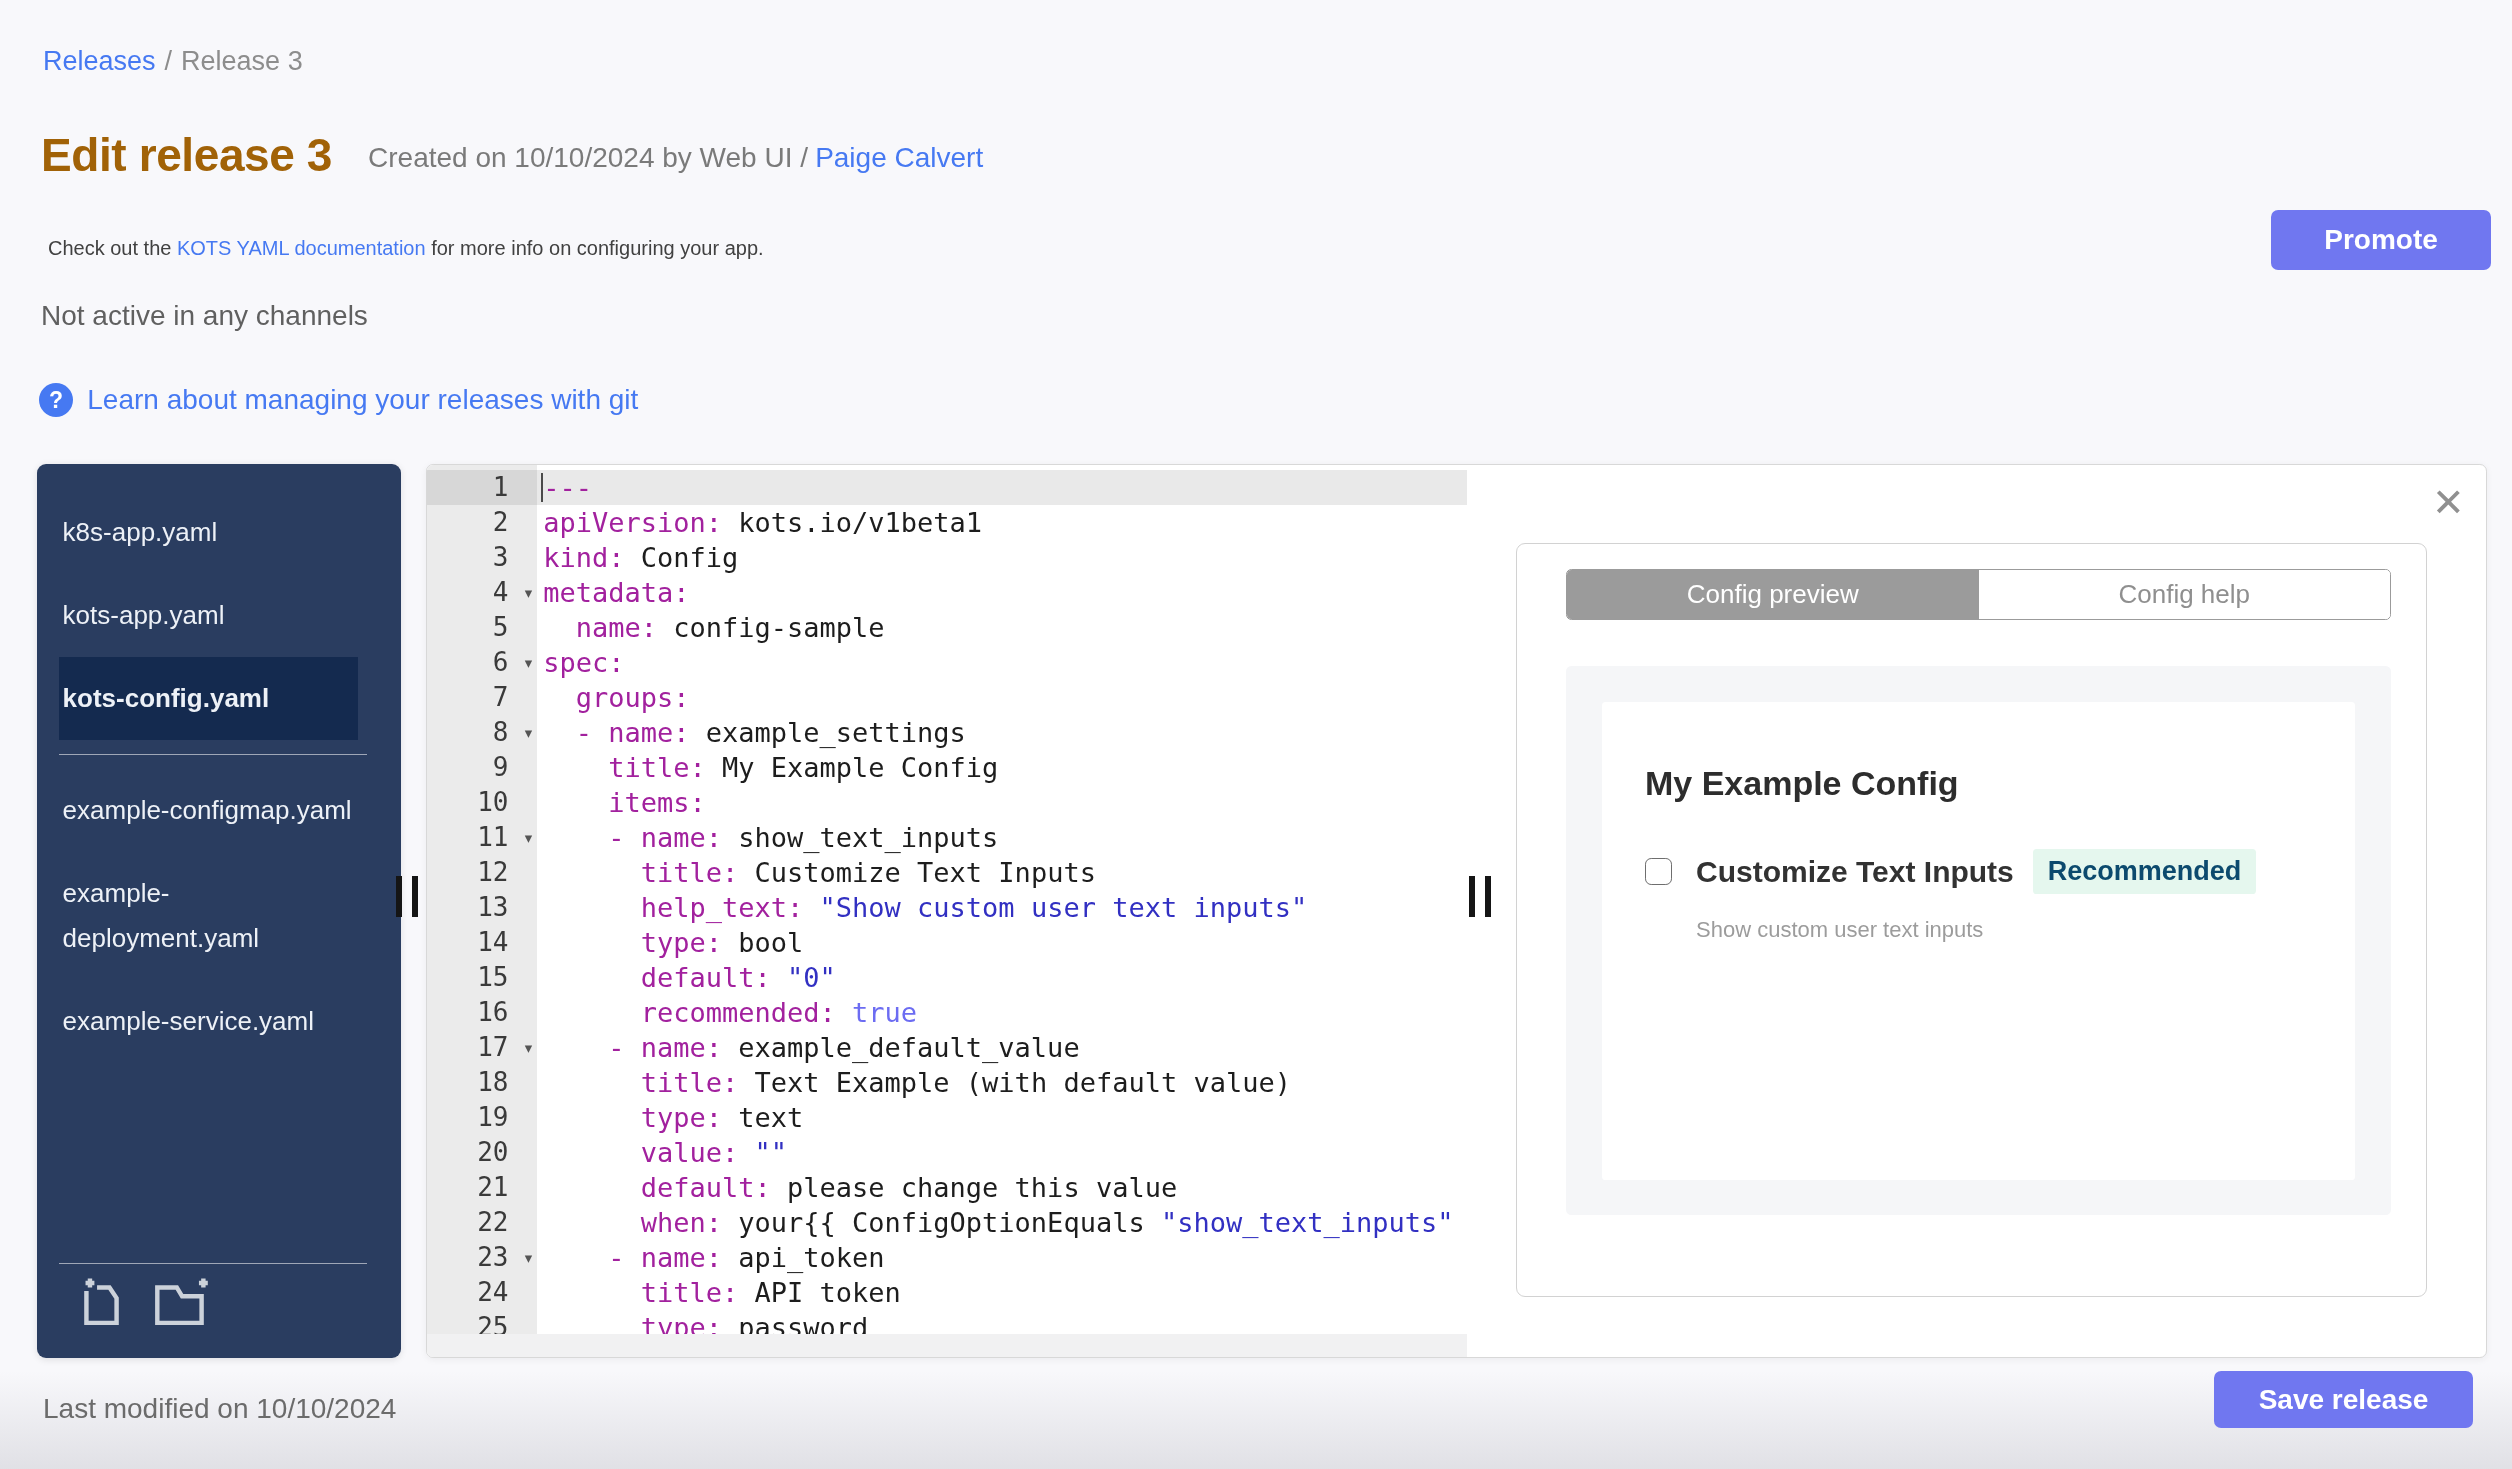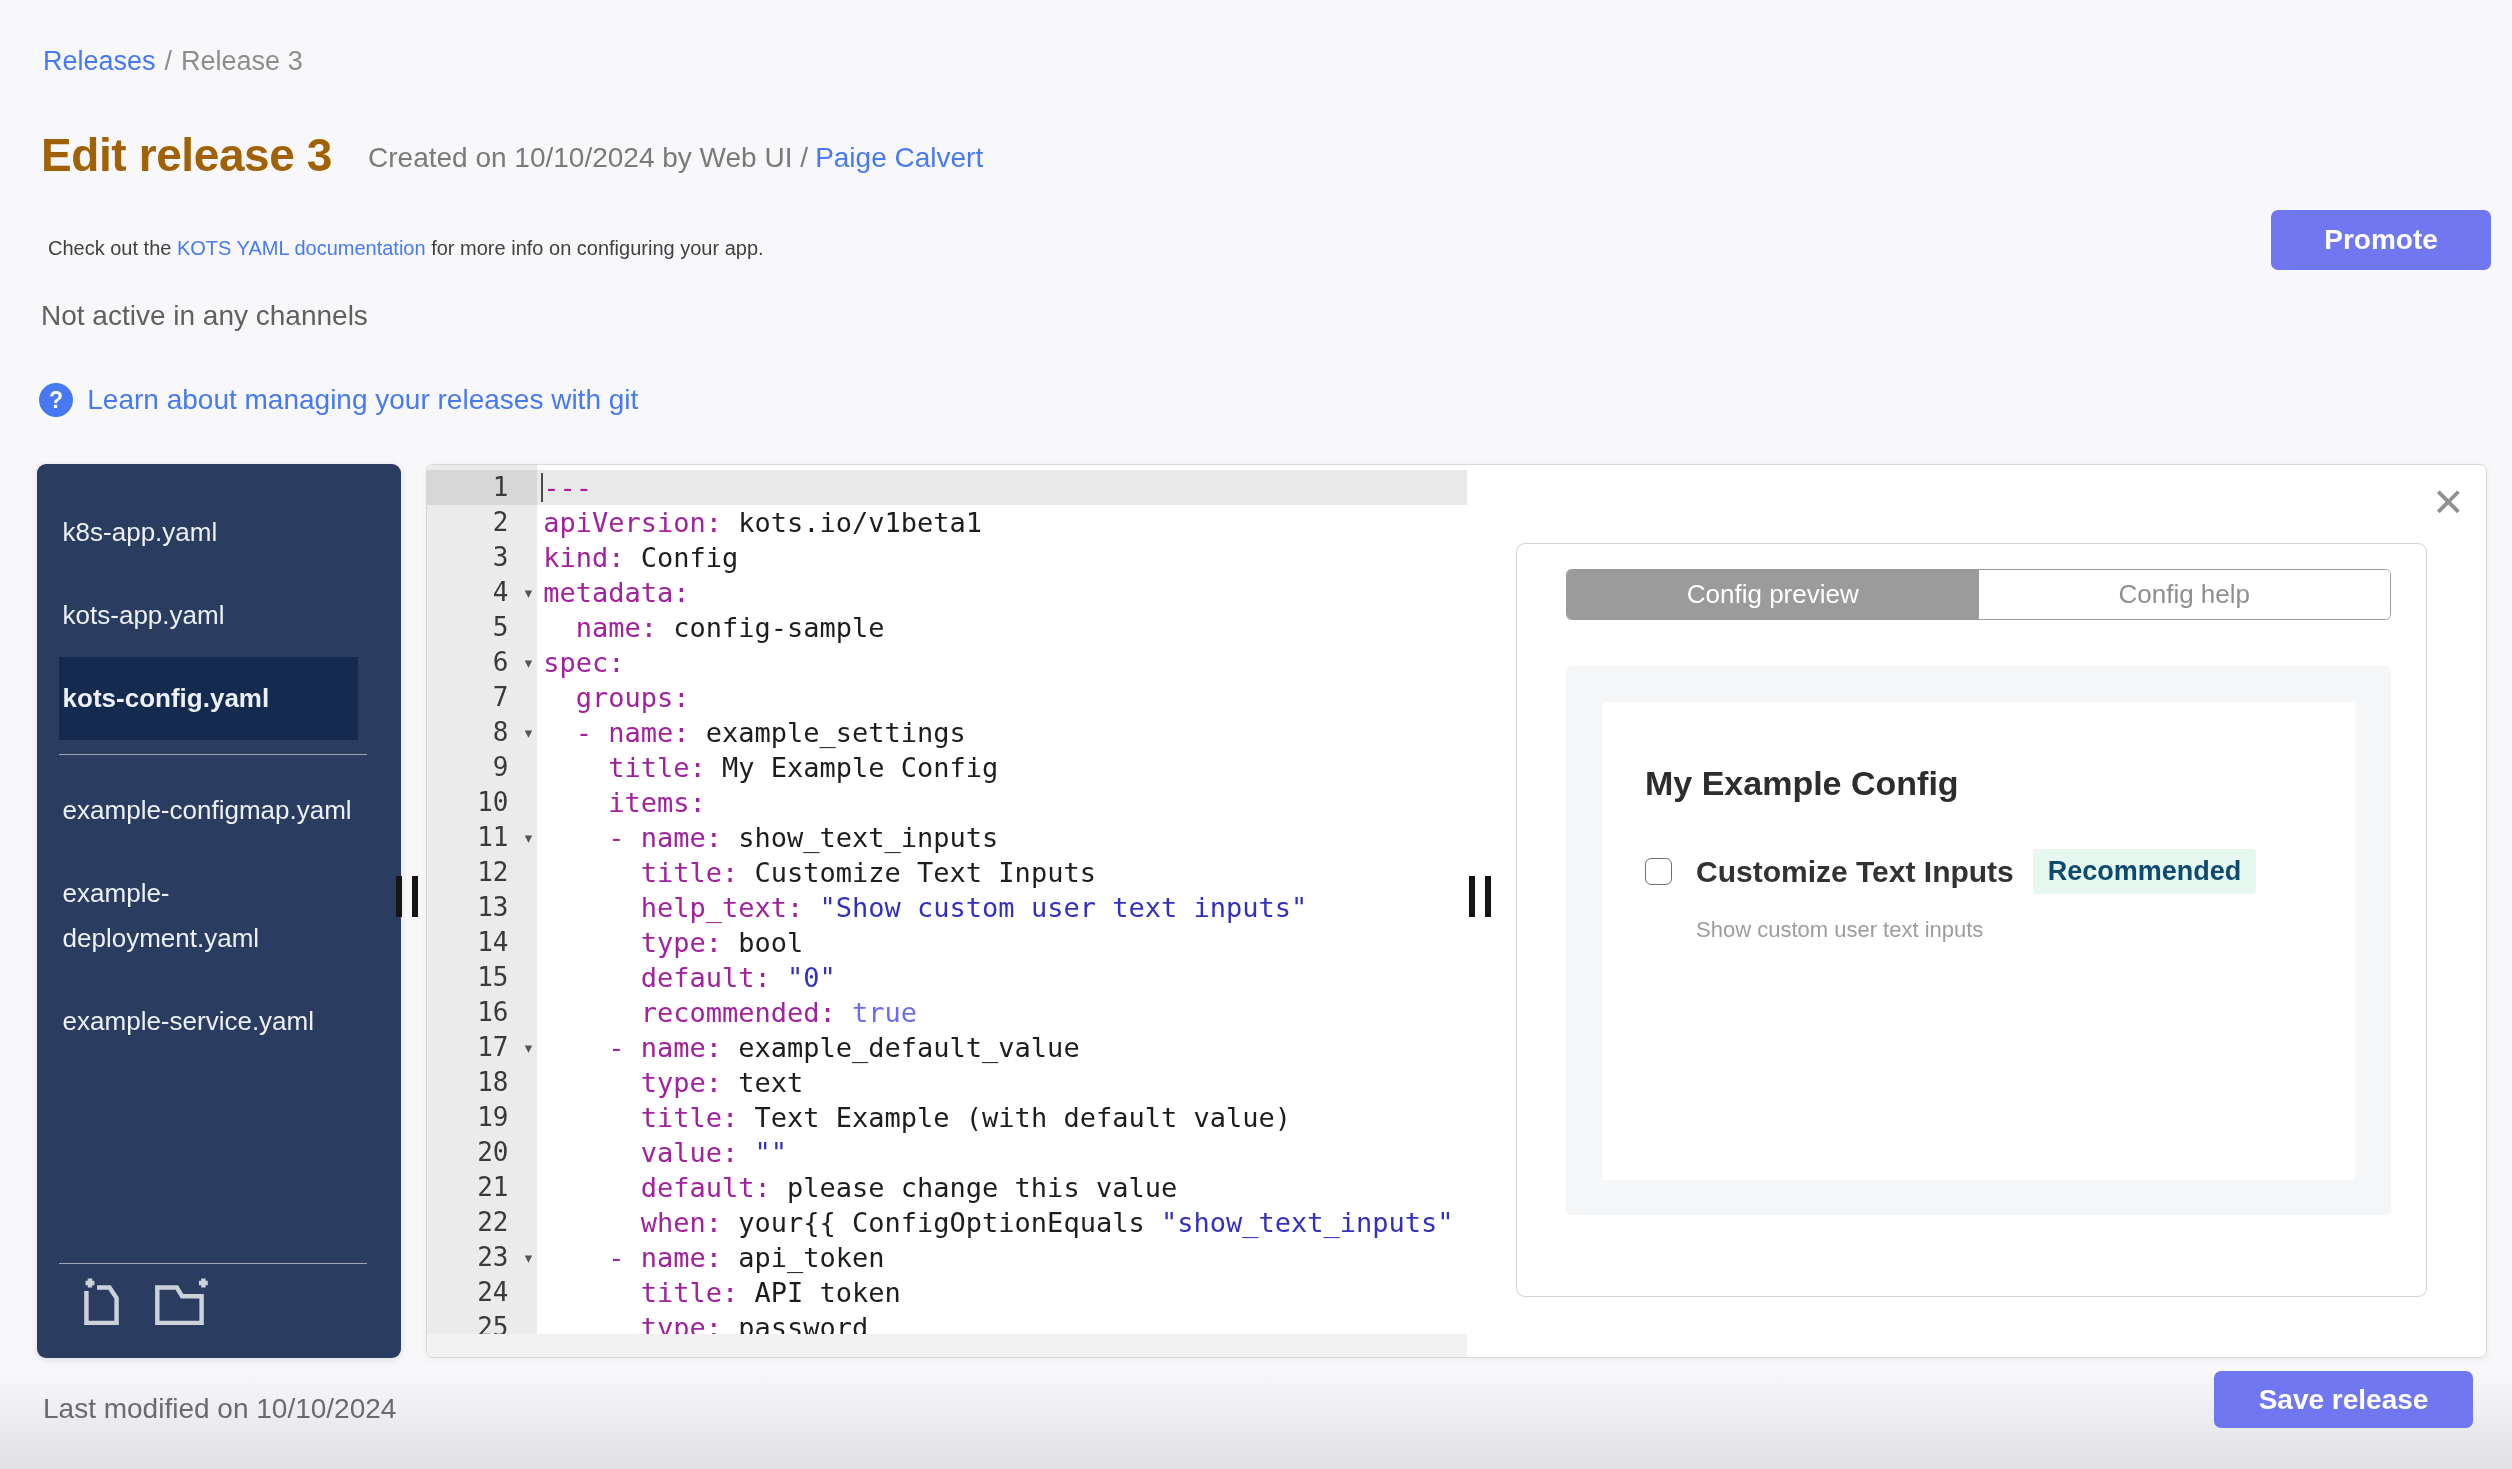--- a/index.html
+++ b/index.html
@@ -232,22 +232,22 @@
         <div class="code-line"><span class="tk-text">  </span><span class="tk-key">- name:</span><span class="tk-text"> example_settings</span></div>
         <div class="code-line"><span class="tk-text">    </span><span class="tk-key">title:</span><span class="tk-text"> My Example Config</span></div>
         <div class="code-line"><span class="tk-text">    </span><span class="tk-key">items:</span></div>
         <div class="code-line"><span class="tk-text">    </span><span class="tk-key">- name:</span><span class="tk-text"> show_text_inputs</span></div>
         <div class="code-line"><span class="tk-text">      </span><span class="tk-key">title:</span><span class="tk-text"> Customize Text Inputs</span></div>
         <div class="code-line"><span class="tk-text">      </span><span class="tk-key">help_text:</span><span class="tk-text"> </span><span class="tk-str">"Show custom user text inputs"</span></div>
         <div class="code-line"><span class="tk-text">      </span><span class="tk-key">type:</span><span class="tk-text"> bool</span></div>
         <div class="code-line"><span class="tk-text">      </span><span class="tk-key">default:</span><span class="tk-text"> </span><span class="tk-str">"0"</span></div>
         <div class="code-line"><span class="tk-text">      </span><span class="tk-key">recommended:</span><span class="tk-text"> </span><span class="tk-bool">true</span></div>
         <div class="code-line"><span class="tk-text">    </span><span class="tk-key">- name:</span><span class="tk-text"> example_default_value</span></div>
+        <div class="code-line"><span class="tk-text">      </span><span class="tk-key">title:</span><span class="tk-text"> Text Example (with default value)</span></div>
         <div class="code-line"><span class="tk-text">      </span><span class="tk-key">type:</span><span class="tk-text"> text</span></div>
-        <div class="code-line"><span class="tk-text">      </span><span class="tk-key">title:</span><span class="tk-text"> Text Example (with default value)</span></div>
         <div class="code-line"><span class="tk-text">      </span><span class="tk-key">value:</span><span class="tk-text"> </span><span class="tk-str">""</span></div>
         <div class="code-line"><span class="tk-text">      </span><span class="tk-key">default:</span><span class="tk-text"> please change this value</span></div>
         <div class="code-line"><span class="tk-text">      </span><span class="tk-key">when:</span><span class="tk-text"> your{{ ConfigOptionEquals </span><span class="tk-str">"show_text_inputs"</span><span class="tk-text"> </span><span class="tk-str">"1"</span></div>
         <div class="code-line"><span class="tk-text">    </span><span class="tk-key">- name:</span><span class="tk-text"> api_token</span></div>
         <div class="code-line"><span class="tk-text">      </span><span class="tk-key">title:</span><span class="tk-text"> API token</span></div>
         <div class="code-line"><span class="tk-text">      </span><span class="tk-key">type:</span><span class="tk-text"> password</span></div>
       </div>
     <div class="hscrollbar"></div>
   </div>
 

